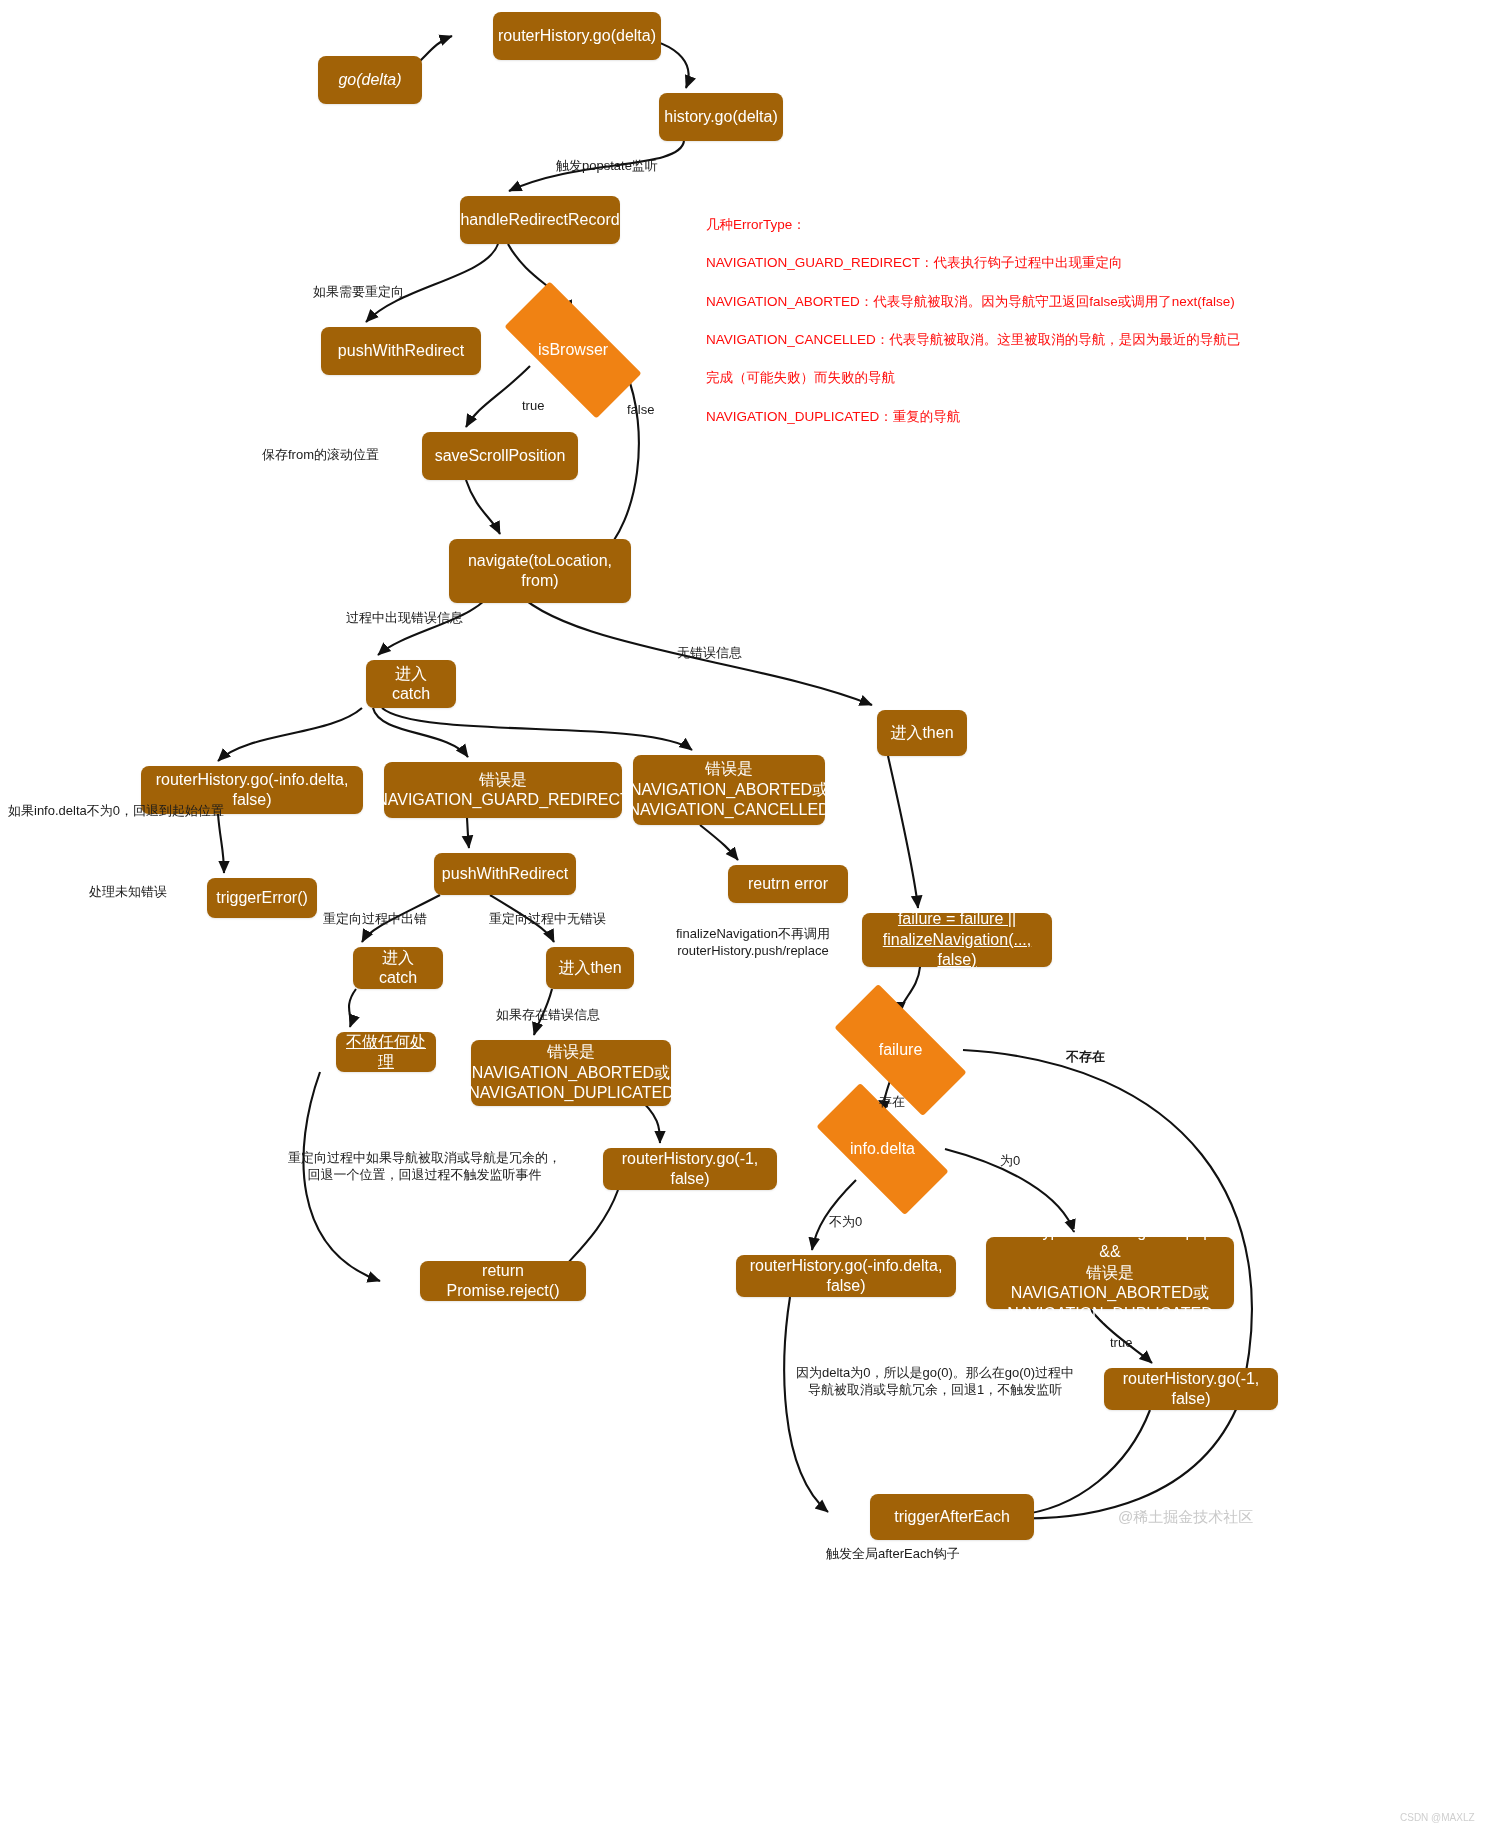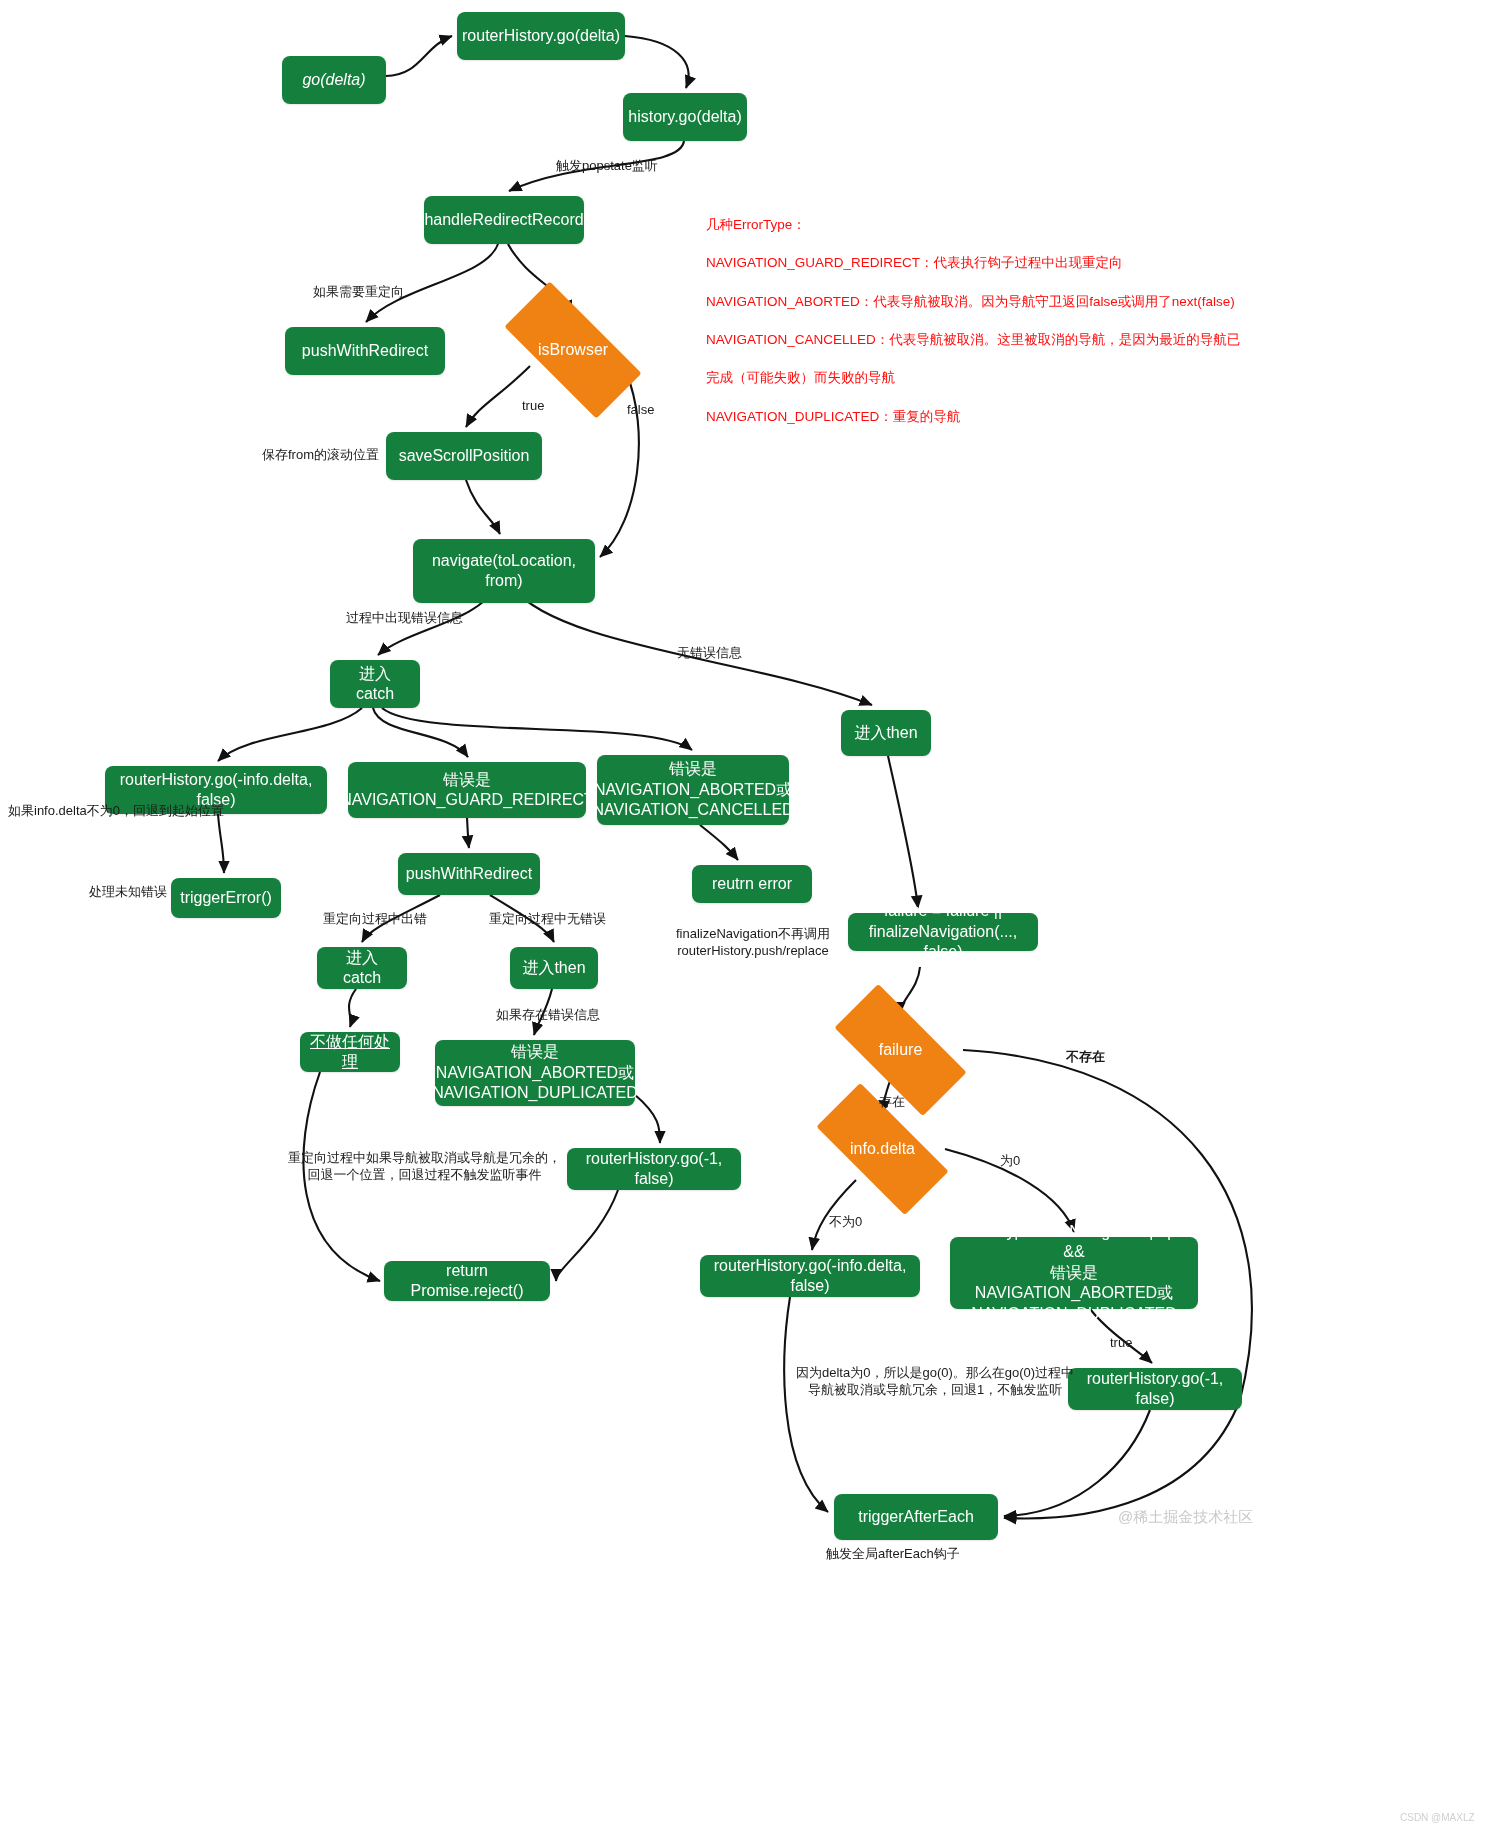--- a/index.html
+++ b/index.html
@@ -30,23 +30,24 @@
     align-items: center;
     justify-content: center;
     text-align: center;
     color: #ffffff;
     font-size: 16px;
     line-height: 1.28;
     white-space: pre-line;
     padding: 4px 10px;
   }
   .node.process {
-    background: #15803d;
+    background: #a16207;
     border-radius: 8px;
     box-shadow: 0 1px 2px rgba(0,0,0,0.10);
+    margin-left: 36px;
   }
   .node.decision {
     background: transparent;
     color: #ffffff;
   }
   .diamond-shape {
     position: absolute;
     left: 0; top: 0;
     width: 100%;
     height: 100%;
@@ -186,21 +187,21 @@
   <div class="node process" style="left:841px;top:710px;width:90px;height:46px;">进入then</div>
   <div class="node process" style="left:105px;top:766px;width:222px;height:48px;">routerHistory.go(-info.delta, false)</div>
   <div class="node process" style="left:348px;top:762px;width:238px;height:56px;">错误是
 NAVIGATION_GUARD_REDIRECT</div>
   <div class="node process" style="left:597px;top:755px;width:192px;height:70px;">错误是
 NAVIGATION_ABORTED或
 NAVIGATION_CANCELLED</div>
   <div class="node process" style="left:171px;top:878px;width:110px;height:40px;">triggerError()</div>
   <div class="node process" style="left:398px;top:853px;width:142px;height:42px;">pushWithRedirect</div>
   <div class="node process" style="left:692px;top:865px;width:120px;height:38px;">reutrn error</div>
-  <div class="node process" style="left:848px;top:913px;width:190px;height:38px;">failure = failure ||
+  <div class="node process" style="left:826px;top:913px;width:190px;height:54px;text-decoration:underline;">failure = failure ||
 finalizeNavigation(..., false)</div>
   <div class="node process" style="left:317px;top:947px;width:90px;height:42px;">进入catch</div>
   <div class="node process" style="left:510px;top:947px;width:88px;height:42px;">进入then</div>
   <div class="node process" style="left:300px;top:1032px;width:100px;height:40px;text-decoration:underline;">不做任何处理</div>
   <div class="node process" style="left:435px;top:1040px;width:200px;height:66px;">错误是
 NAVIGATION_ABORTED或
 NAVIGATION_DUPLICATED</div>
 
   <div class="node decision" style="left:838px;top:1019px;width:125px;height:62px;">
     <span class="diamond-shape"></span>

